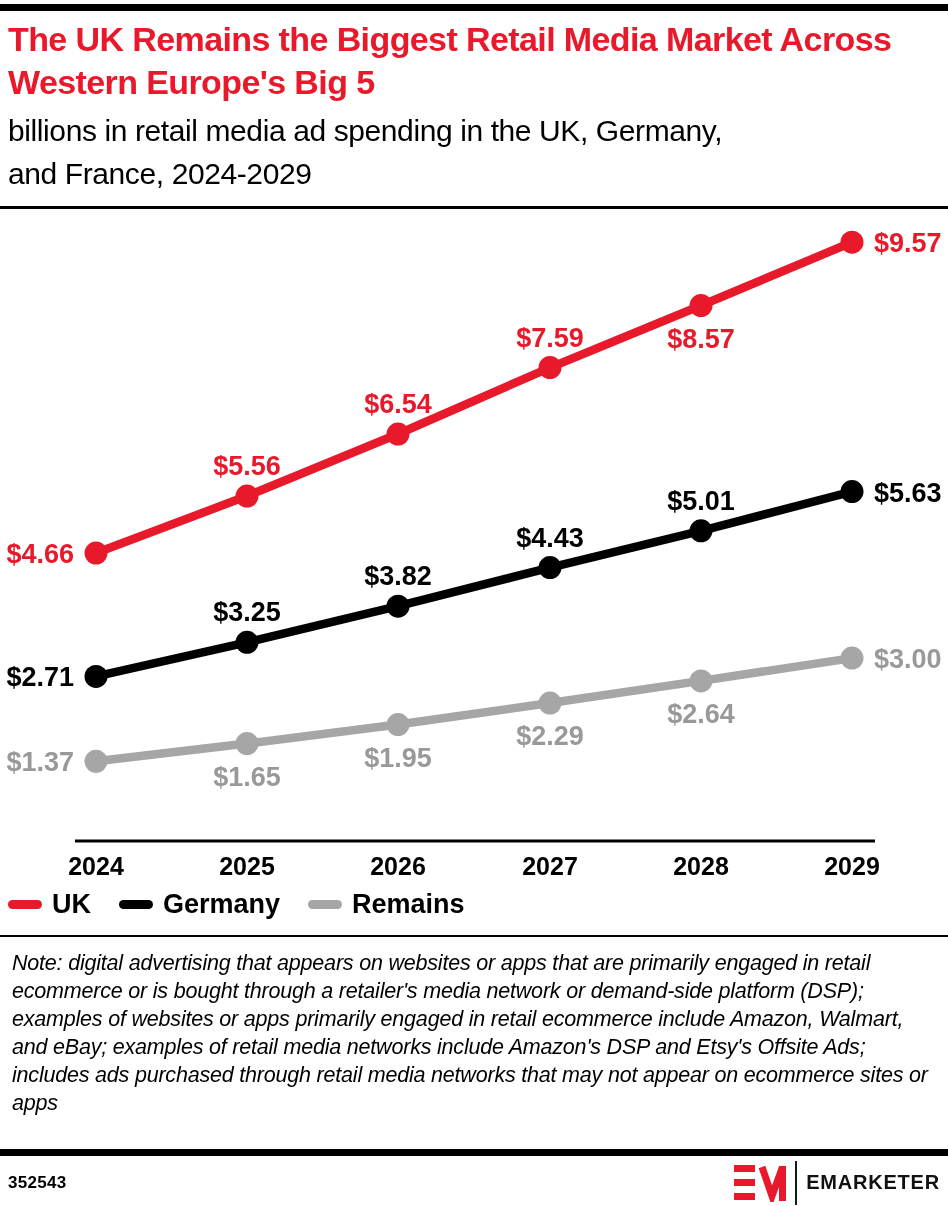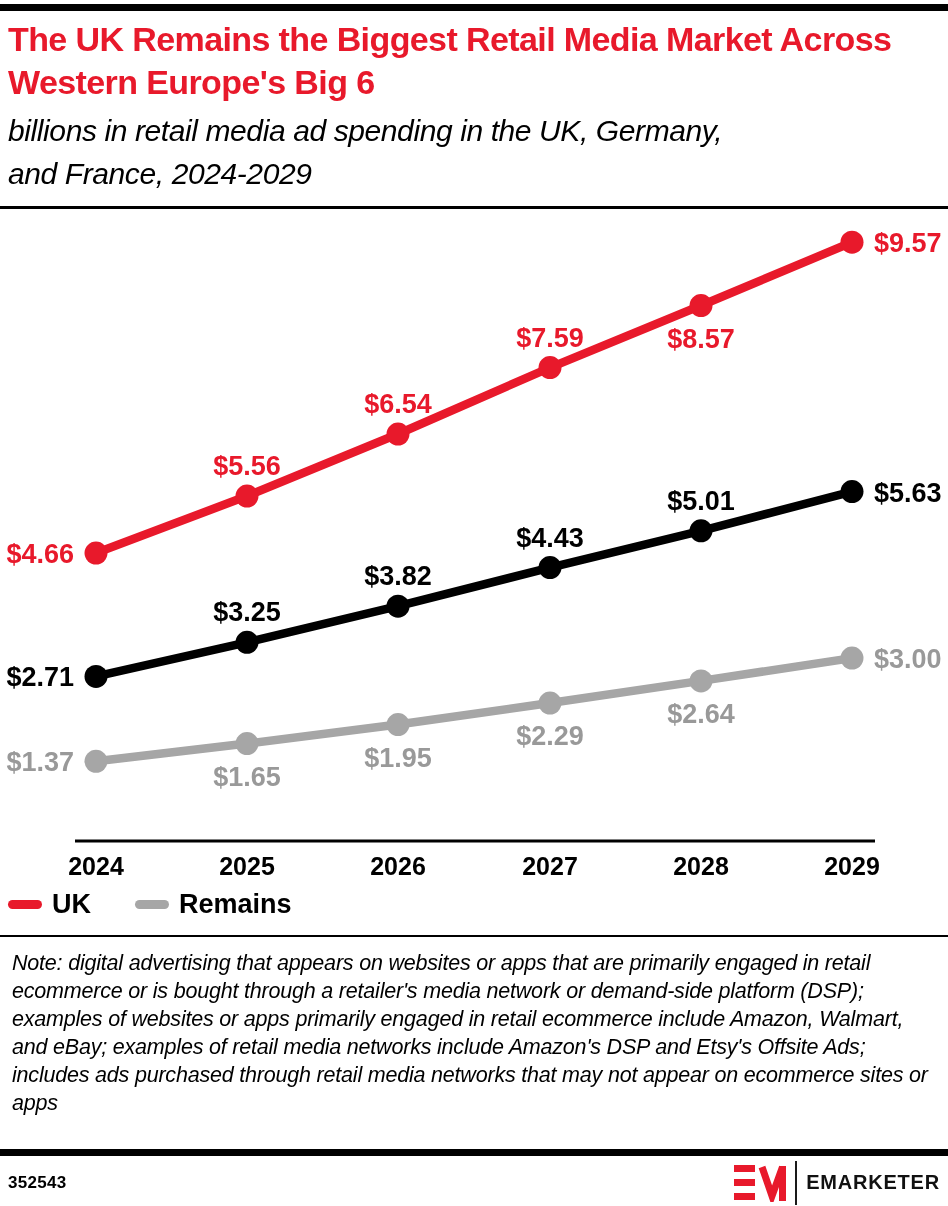--- a/index.html
+++ b/index.html
@@ -7,48 +7,48 @@
     width:948px;height:1206px;background:#ffffff;color:#000;
     font-family:"Liberation Sans",sans-serif;overflow:hidden;position:relative;
   }
   .top-bar{height:7px;background:#000;margin-top:4px;}
   .header{padding:7px 8px 0;}
   .title{
     margin:0;color:#E8192B;font-size:34px;font-weight:700;line-height:1.26;
     letter-spacing:-0.6px;max-width:908px;
   }
   .subtitle{
-    margin:5px 0 7px;font-size:30px;font-style:italic;font-weight:400;
+    margin:5px 0 7px;font-size:30px;font-weight:400;
     line-height:1.45;letter-spacing:-0.4px;max-width:740px;
   }
   .rule{height:3px;background:#000;margin-top:10px;}
   #chart-svg{display:block;}
   #chart-svg text{font-family:"Liberation Sans",sans-serif;font-weight:700;}
-  .legend{display:flex;align-items:center;gap:44px;padding:0 8px;margin-top:4px;height:32px;}
+  .legend{display:flex;align-items:center;gap:28px;padding:0 8px;margin-top:4px;height:32px;}
   .legend-item{display:flex;align-items:center;gap:10px;font-size:27px;font-weight:700;}
   .dash{width:34px;height:9px;border-radius:5px;display:inline-block;}
   .note-rule{height:2px;background:#000;margin-top:14px;}
   .note-block{padding:8px 8px 0;height:198px;overflow:hidden;}
   .note,.source{
     margin:4px;font-size:21.5px;font-style:italic;line-height:1.31;letter-spacing:-0.2px;
   }
   .footer-bar{height:7px;background:#000;margin-top:6px;}
   .footer{display:flex;justify-content:space-between;align-items:center;padding:6px 8px 0;height:42px;}
   .chart-id{font-size:17px;font-weight:700;letter-spacing:0.3px;text-align:right;}
   .logo{display:flex;align-items:center;gap:9px;text-align:right;}
   .logo-divider{width:2px;height:44px;background:#1a1a1a;}
   .wordmark{font-size:20px;font-weight:700;letter-spacing:0.8px;color:#111;}
 </style>
 </head>
 <body>
 
 <div class="top-bar"></div>
 
 <div class="header">
-  <h1 class="title">The UK Remains the Biggest Retail Media Market Across Western Europe's Big 6</h1>
+  <h1 class="title">The UK Remains the Biggest Retail Media Market Across Western Europe's Big 5</h1>
   <p class="subtitle">billions in retail media ad spending in the UK, Germany, and France, 2024-2029</p>
 </div>
 
 <div class="rule"></div>
 
 <svg id="chart-svg" width="948" height="676" viewBox="0 0 948 676">
     <line x1="75" y1="632" x2="875" y2="632" stroke="#000" stroke-width="3"></line>
     <text x="96" y="666" text-anchor="middle" font-size="25" fill="#000">2024</text>
     <text x="247" y="666" text-anchor="middle" font-size="25" fill="#000">2025</text>
     <text x="398" y="666" text-anchor="middle" font-size="25" fill="#000">2026</text>
@@ -95,20 +95,24 @@
     <circle cx="852" cy="449.1" r="11.5" fill="#A6A6A6"></circle>
     <text x="874" y="459.1" text-anchor="start" font-size="27" fill="#999999">$3.00</text>
   </svg>
 
 <div class="legend" id="legend">
     <div class="legend-item">
       <span class="dash" style="background: rgb(232, 25, 43);"></span>
       <span>UK</span>
     </div>
     <div class="legend-item">
+      <span class="dash" style="background: rgb(0, 0, 0);"></span>
+      <span>Germany</span>
+    </div>
+    <div class="legend-item">
       <span class="dash" style="background: rgb(166, 166, 166);"></span>
       <span>Remains</span>
     </div>
   </div>
 
 <div class="note-rule"></div>
 
 <div class="note-block">
   <p class="note">Note: digital advertising that appears on websites or apps that are primarily engaged in retail ecommerce or is bought through a retailer's media network or demand-side platform (DSP); examples of websites or apps primarily engaged in retail ecommerce include Amazon, Walmart, and eBay; examples of retail media networks include Amazon's DSP and Etsy's Offsite Ads; includes ads purchased through retail media networks that may not appear on ecommerce sites or apps</p>
 </div>

